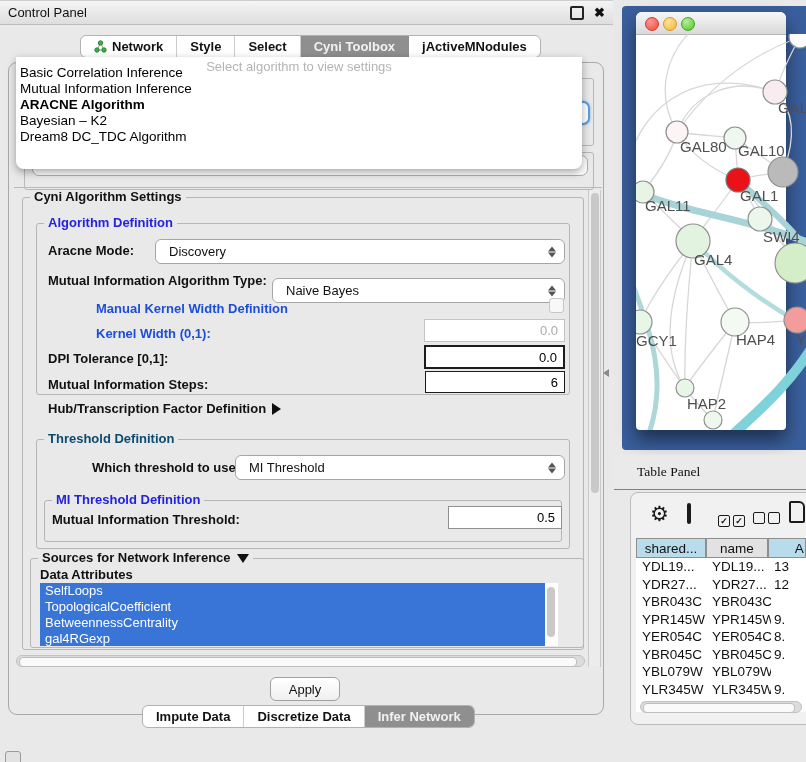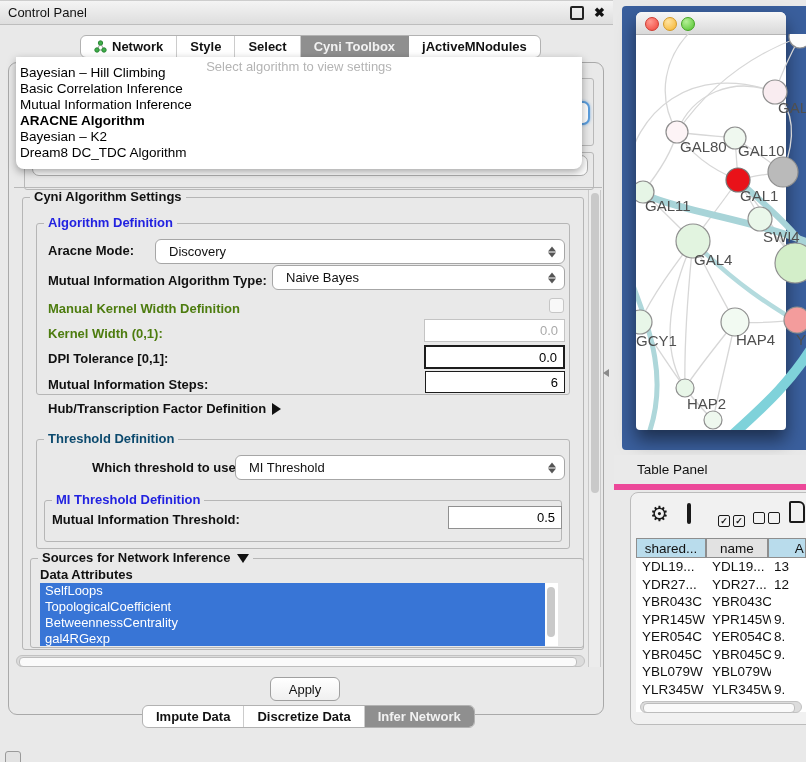--- a/index.html
+++ b/index.html
@@ -44,21 +44,21 @@
   .pp-item.bold{font-weight:700;}
 
   
   .grp{border:1px solid #b6b6b6;border-radius:3px;}
   .grp-label{position:absolute;font-size:13px;font-weight:700;background:#e9e9e9;
              padding:0 4px;line-height:13px;z-index:2;}
   .lbl-blue{color:#2222e0;}
   .lbl-green{color:#0c4a6e;}
 
   .fld{position:absolute;font-size:13px;font-weight:700;color:#111;line-height:14px;}
-  .fld.dis{color:#4d7c0f;}
+  .fld.dis{color:#1d4ed8;margin-left:48px;}
 
   .combo{position:absolute;background:#fff;border:1px solid #a6a6a6;border-radius:6px;
          font-size:13px;display:flex;align-items:center;padding:0 22px 0 13px;box-sizing:border-box;}
   .spin{position:absolute;right:8px;top:50%;transform:translateY(-50%);display:flex;
         flex-direction:column;gap:1px;}
   .spin i{width:0;height:0;border-left:4px solid transparent;border-right:4px solid transparent;}
   .spin .up{border-bottom:5px solid #555;}
   .spin .dn{border-top:5px solid #555;}
 
   .inp{position:absolute;background:#fff;font-size:13px;display:flex;align-items:center;
@@ -104,22 +104,22 @@
                 background:linear-gradient(#f7f7f7,#d9d9d9);border-bottom:1px solid #b5b5b5;
                 border-radius:6px 6px 0 0;}
   .light{position:absolute;top:5px;width:12px;height:12px;border-radius:50%;}
   .light.red{left:9px;background:radial-gradient(circle at 35% 30%,#ff9a90,#f0453a);border:1px solid #ce3b31;}
   .light.yellow{left:27px;background:radial-gradient(circle at 35% 30%,#ffe3a0,#f5b32f);border:1px solid #d49a27;}
   .light.green{left:45px;background:radial-gradient(circle at 35% 30%,#b4f096,#52c22d);border:1px solid #43a423;}
   .net-canvas{position:absolute;left:0;top:22px;width:170px;height:396px;overflow:hidden;}
 
   
   .tp-header-strip{left:614px;top:455px;width:192px;height:35px;background:#eaeaea;
-                   border-bottom:6px solid #ec4899;display:flex;align-items:center;
-                   padding-left:23px;font-size:13.5px;}
+                   border-bottom:1px solid #ec4899;display:flex;align-items:center;
+                   padding-left:23px;font-size:13.5px;font-family:Liberation Serif, serif;}
   .tp-panel{left:630px;top:492px;width:190px;height:233px;background:#f1f1f1;
             border:1px solid #bcbcbc;border-radius:8px;}
   .gear{font-size:21px;color:#1a1a1a;line-height:21px;}
   .icon-split{width:20px;height:20px;border:2.5px solid #1a1a1a;border-radius:4px;position:relative;}
   .icon-split::after{content:"";position:absolute;left:50%;top:0;bottom:0;width:2.5px;
                      background:#1a1a1a;transform:translateX(-50%);}
   .cb{width:10px;height:10px;border:1.6px solid #1a1a1a;border-radius:2px;display:inline-block;
       font-size:9px;line-height:10px;text-align:center;font-weight:700;}
   .icon-doc{width:16px;height:22px;border:2.5px solid #1a1a1a;border-radius:2px 6px 2px 2px;}
 
@@ -180,21 +180,20 @@
   
   <div class="abs frag-box" style="left:24px;top:78px;width:570px;height:68px;"></div>
   <div class="abs frag-combo-blue" style="left:40px;top:101px;width:550px;height:24px;"></div>
   <div class="abs frag-box" style="left:24px;top:152px;width:570px;height:38px;"></div>
   <div class="abs frag-combo" style="left:32px;top:155px;width:556px;height:21px;"></div>
 
   
   <div class="abs popup">
     <div class="pp-prompt">Select algorithm to view settings</div>
     <div class="pp-items" id="popup-items">
-        <div class="pp-item">Bayesian – Hill Climbing</div>
         <div class="pp-item">Basic Correlation Inference</div>
         <div class="pp-item">Mutual Information Inference</div>
         <div class="pp-item bold">ARACNE Algorithm</div>
         <div class="pp-item">Bayesian – K2</div>
         <div class="pp-item">Dream8 DC_TDC Algorithm</div>
       </div>
   </div>
 
   
   <div class="abs" style="left:14px;top:187px;width:588px;height:0;border-top:1px solid #b9b9b9;"></div>
@@ -210,21 +209,21 @@
   <span class="fld" style="left:48px;top:244px;">Aracne Mode:</span>
   <div class="combo" style="left:155px;top:239px;width:410px;height:25px;">
     <span>Discovery</span>
     <span class="spin">
         <i class="up"></i>
         <i class="dn"></i>
       </span>
   </div>
 
   <span class="fld" style="left:48px;top:274px;">Mutual Information Algorithm Type:</span>
-  <div class="combo" style="left:272px;top:265px;width:293px;height:25px;">
+  <div class="combo" style="left:272px;top:278px;width:293px;height:25px;">
     <span>Naive Bayes</span>
     <span class="spin">
         <i class="up"></i>
         <i class="dn"></i>
       </span>
   </div>
 
   <span class="fld dis" style="left:48px;top:302px;">Manual Kernel Width Definition</span>
   <span class="chk" style="left:549px;top:298px;"></span>
 

